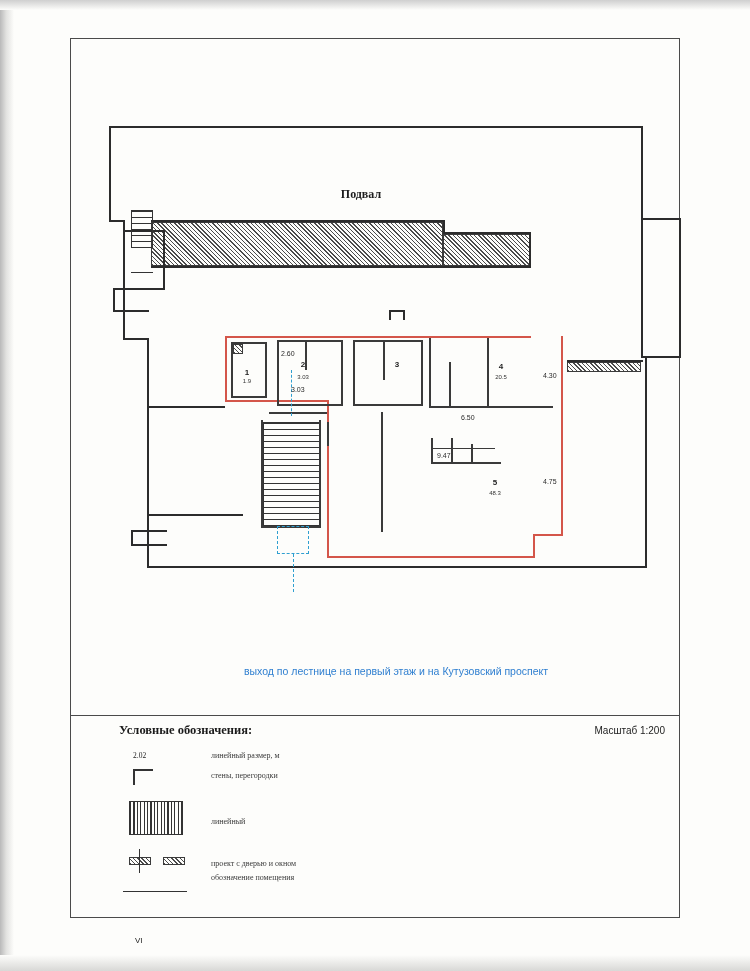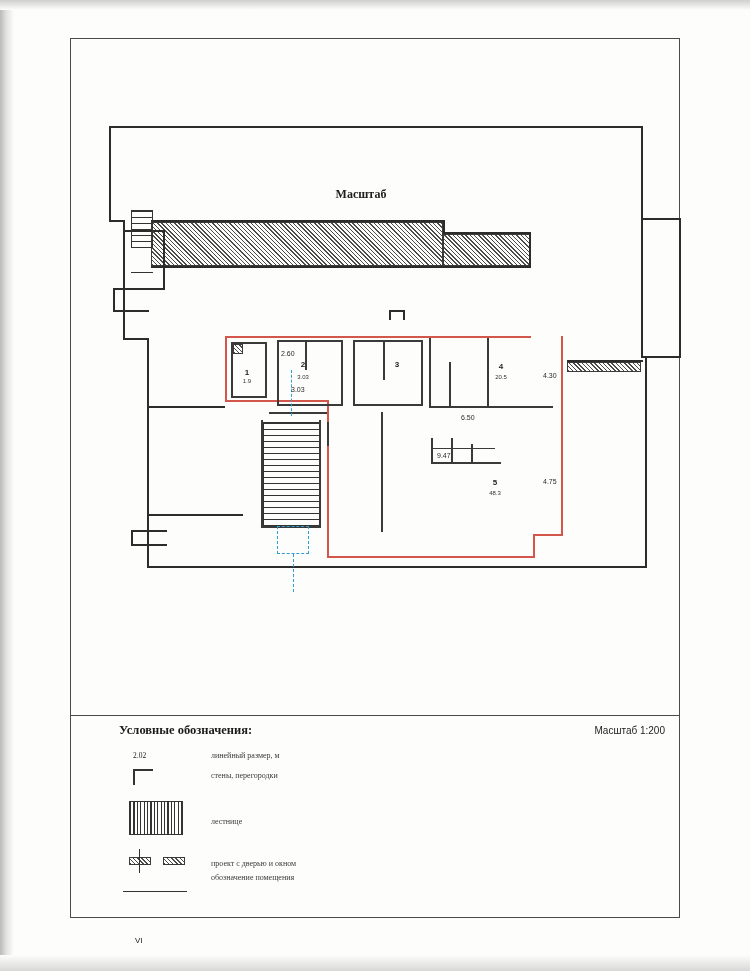--- a/index.html
+++ b/index.html
@@ -215,21 +215,21 @@
 <div class="page">
   <div class="scan-edge-left"></div>
   <div class="scan-edge-top"></div>
   <div class="scan-edge-bottom"></div>
 
   <div class="frame">
 
 
     <div class="drawing">
 
-      <div class="floor-label">Масштаб</div>
+      <div class="floor-label">Подвал</div>
 
       <div class="outer-plan">
 
         <div class="wall" style="left:18px; top:4px; width:534px; height:2px;"></div>
         <div class="wall" style="left:18px; top:4px; width:2px; height:96px;"></div>
         <div class="wall" style="left:550px; top:4px; width:2px; height:230px;"></div>
 
         <div class="wall" style="left:18px; top:98px; width:16px; height:2px;"></div>
         <div class="wall" style="left:32px; top:98px; width:2px; height:120px;"></div>
         <div class="wall" style="left:32px; top:216px; width:26px; height:2px;"></div>
@@ -338,35 +338,36 @@
 
         <div class="dim" style="left:190px; top:228px;">2.60</div>
         <div class="dim" style="left:200px; top:264px;">3.03</div>
         <div class="dim" style="left:452px; top:250px;">4.30</div>
         <div class="dim" style="left:370px; top:292px;">6.50</div>
         <div class="dim" style="left:346px; top:330px;">9.47</div>
         <div class="dim" style="left:452px; top:356px;">4.75</div>
 
       </div>
 
+      <div class="arrow-note">выход по лестнице на первый этаж и на Кутузовский проспект</div>
     </div>
 
     <div class="legend-sep"></div>
     <div class="legend-title">Условные обозначения:</div>
     <div class="scale-label">Масштаб 1:200</div>
 
     <div class="sym-dimnum" style="left:62px; top:712px;font-family:Liberation Serif, serif;">2.02</div>
     <div class="legend-row-text" style="left:140px; top:712px;">линейный размер, м</div>
 
     <div class="sym-line" style="left:62px; top:730px; width:1.6px; height:16px;"></div>
     <div class="sym-line" style="left:62px; top:730px; width:20px; height:1.6px;"></div>
     <div class="legend-row-text" style="left:140px; top:732px;">стены, перегородки</div>
 
     <div class="sym-stair" style="left:58px; top:762px; width:54px; height:34px;"></div>
-    <div class="legend-row-text" style="left:140px; top:778px;">лестнице</div>
+    <div class="legend-row-text" style="left:140px; top:778px;">линейный</div>
 
     <div class="sym-wallseg" style="left:58px; top:818px; width:22px; height:8px;"></div>
     <div class="sym-wallseg" style="left:92px; top:818px; width:22px; height:8px;"></div>
     <div class="sym-line" style="left:68px; top:810px; width:1.4px; height:24px;"></div>
     <div class="legend-row-text" style="left:140px; top:820px;">проект с дверью и окном</div>
 
     <div class="sym-line" style="left:52px; top:852px; width:64px; height:1.4px;"></div>
 
     <div class="sym-roomlabel" style="left:64px; top:866px;">VI</div>
     <div class="legend-row-text" style="left:140px; top:834px;text-align:right;">обозначение помещения</div>

